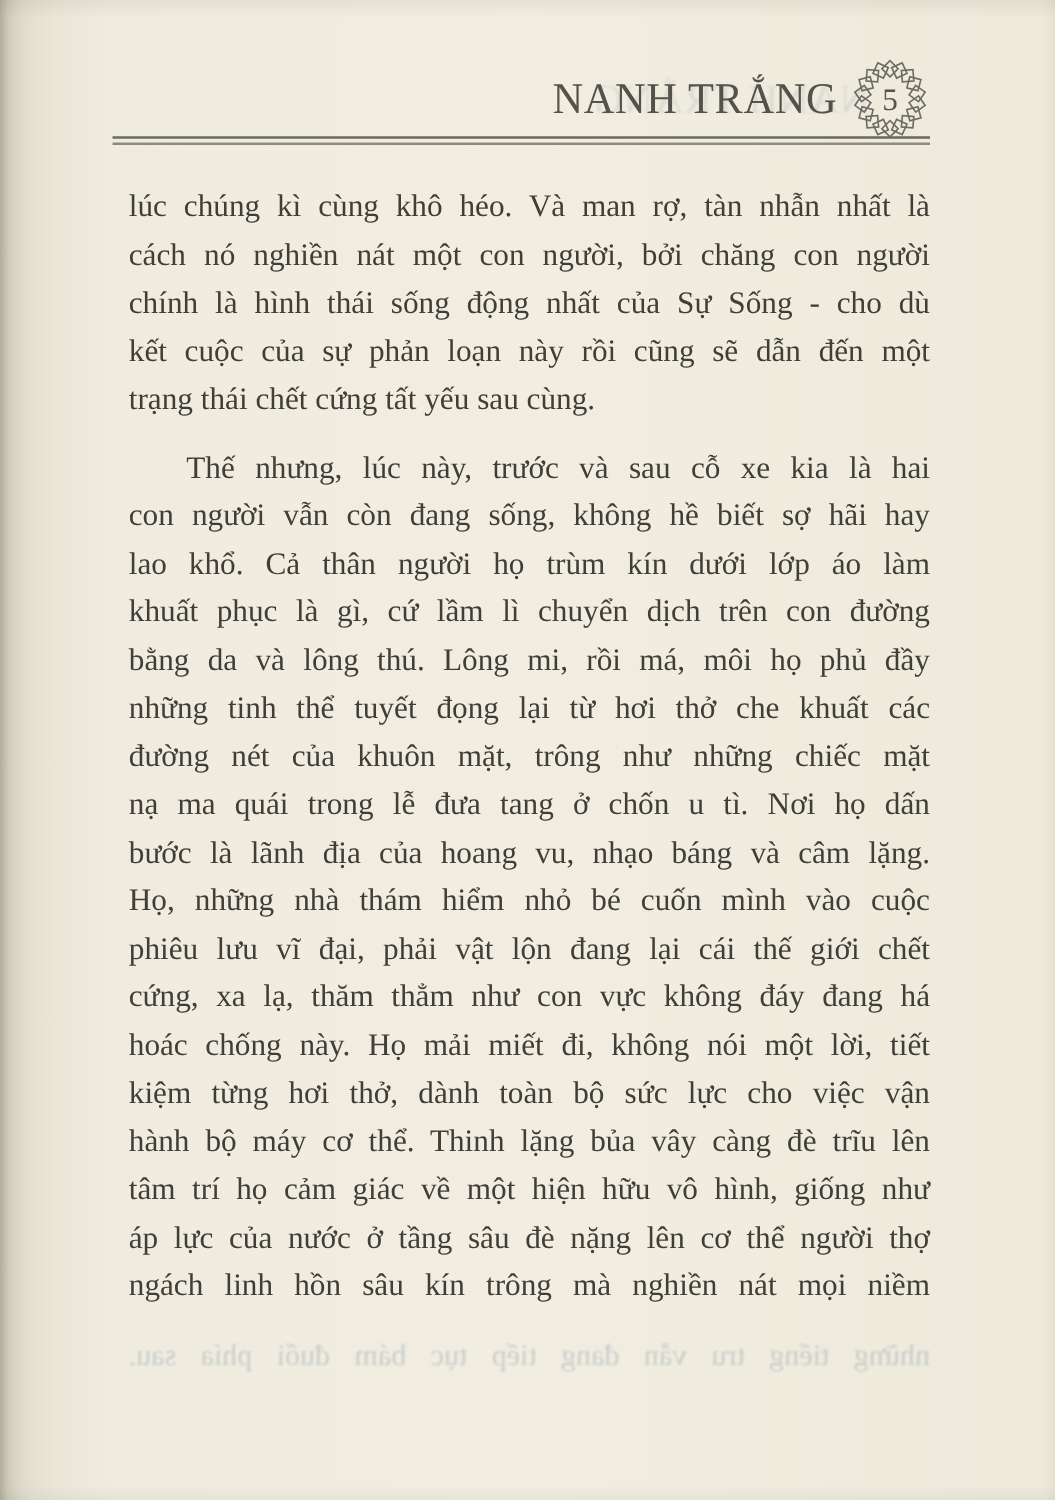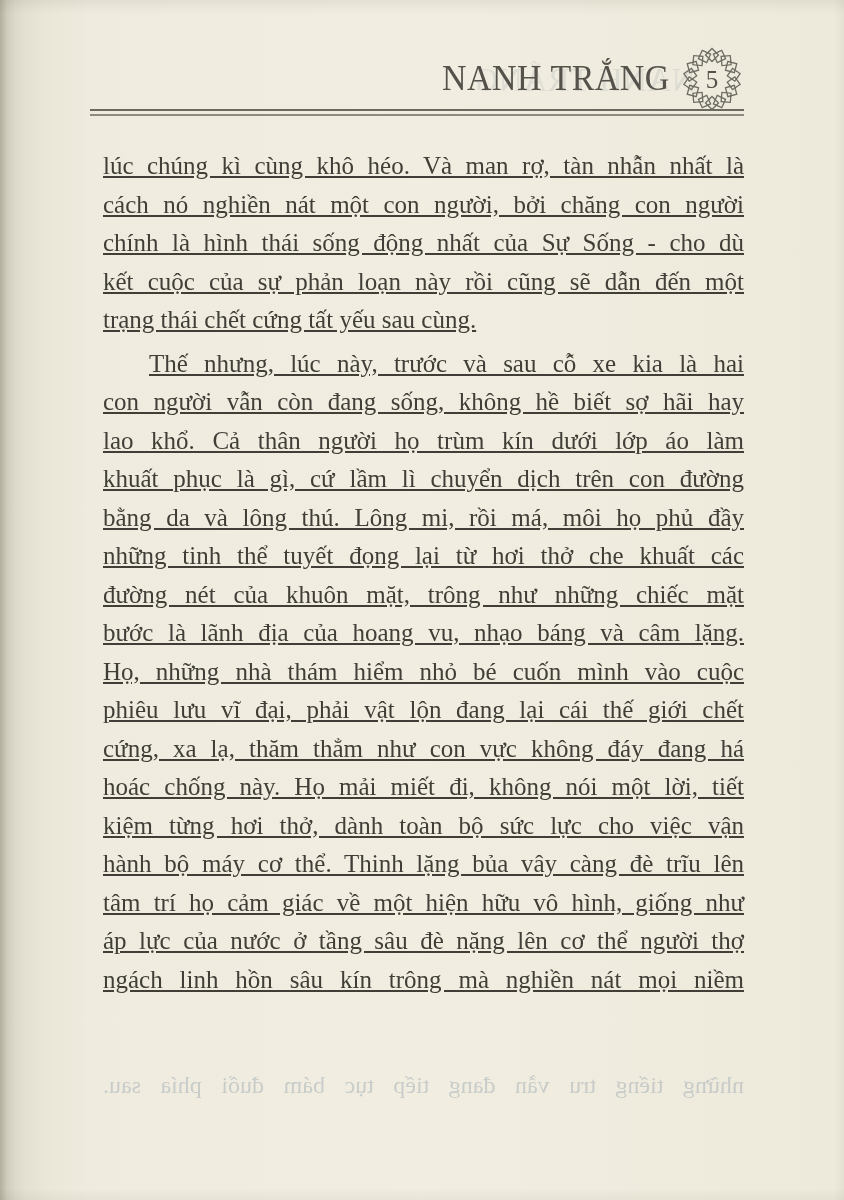--- a/index.html
+++ b/index.html
@@ -46,22 +46,22 @@
   }
   .rule{
     position:absolute;left:90px;top:109px;width:654px;height:3px;
     border-top:2px solid #6b6960;border-bottom:2px solid #8d8b80;
   }
 
   .body-text{
     position:absolute;left:103px;top:147px;width:641px;
     font-size:25px;line-height:38.5px;color:#403e37;
   }
-  .paragraph{margin:0;text-decoration:underline;}
-  .paragraph + .paragraph{margin-top:5px;}
+  .paragraph{margin:0;}
+  .paragraph + .paragraph{margin-top:16px;}
   .line{
     height:38.5px;text-align:justify;text-align-last:justify;
     white-space:normal;
   }
   .line.indent{text-indent:46px;}
   .line.last-left{text-align-last:left;}
 
   .bleed{
     position:absolute;color:#7f8b99;transform:scaleX(-1);
     filter:blur(.7px);pointer-events:none;
@@ -119,20 +119,21 @@
         <div class="line last-left">trạng thái chết cứng tất yếu sau cùng.</div>
       </div>
       <div class="paragraph">
         <div class="line indent">Thế nhưng, lúc này, trước và sau cỗ xe kia là hai</div>
         <div class="line">con người vẫn còn đang sống, không hề biết sợ hãi hay</div>
         <div class="line">lao khổ. Cả thân người họ trùm kín dưới lớp áo làm</div>
         <div class="line">khuất phục là gì, cứ lầm lì chuyển dịch trên con đường</div>
         <div class="line">bằng da và lông thú. Lông mi, rồi má, môi họ phủ đầy</div>
         <div class="line">những tinh thể tuyết đọng lại từ hơi thở che khuất các</div>
         <div class="line">đường nét của khuôn mặt, trông như những chiếc mặt</div>
+        <div class="line">nạ ma quái trong lễ đưa tang ở chốn u tì. Nơi họ dấn</div>
         <div class="line">bước là lãnh địa của hoang vu, nhạo báng và câm lặng.</div>
         <div class="line">Họ, những nhà thám hiểm nhỏ bé cuốn mình vào cuộc</div>
         <div class="line">phiêu lưu vĩ đại, phải vật lộn đang lại cái thế giới chết</div>
         <div class="line">cứng, xa lạ, thăm thẳm như con vực không đáy đang há</div>
         <div class="line">hoác chống này. Họ mải miết đi, không nói một lời, tiết</div>
         <div class="line">kiệm từng hơi thở, dành toàn bộ sức lực cho việc vận</div>
         <div class="line">hành bộ máy cơ thể. Thinh lặng bủa vây càng đè trĩu lên</div>
         <div class="line">tâm trí họ cảm giác về một hiện hữu vô hình, giống như</div>
         <div class="line">áp lực của nước ở tầng sâu đè nặng lên cơ thể người thợ</div>
         <div class="line">ngách linh hồn sâu kín trông mà nghiền nát mọi niềm</div>

